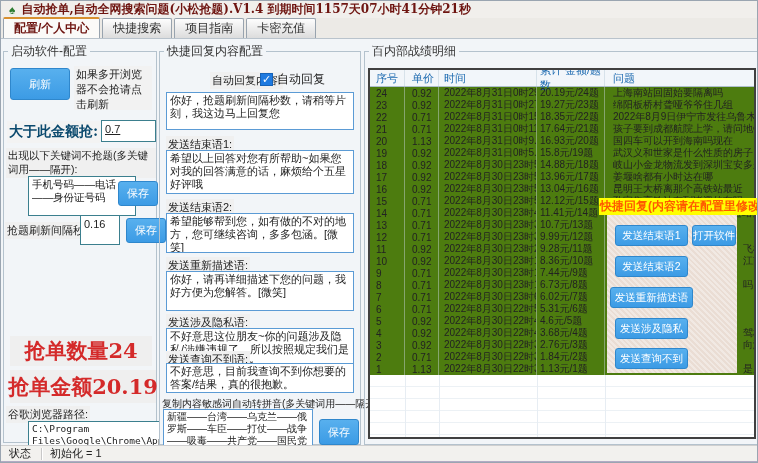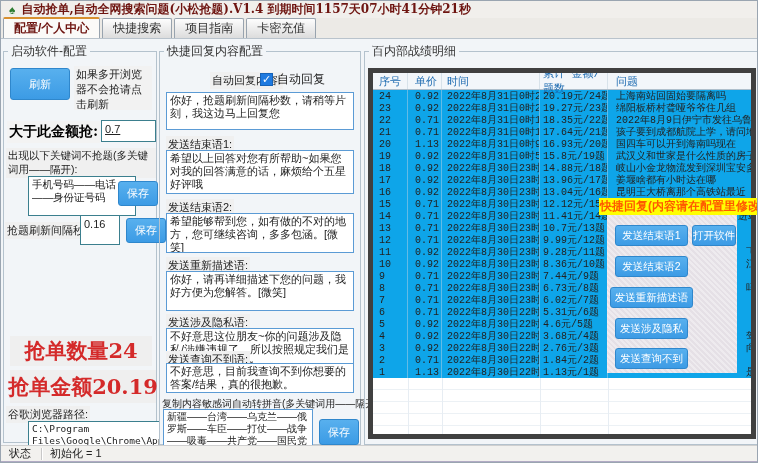--- a/index.html
+++ b/index.html
@@ -19,28 +19,28 @@
 
   fieldset { position:absolute; border:1px solid #b4c2cd; background:transparent; }
   legend { font-size:12px; color:#333; padding:0 3px; margin-left:4px; white-space:nowrap; }
 
   .btn-blue { position:absolute; background:linear-gradient(#58b0ee,#3c9be5); color:#fff; border:1px solid #2f87cc; border-radius:3px; font-size:11px; display:flex; align-items:center; justify-content:center; cursor:pointer; white-space:nowrap; }
   .mini-label { position:absolute; background:#f0f0f0; color:#222; font-size:11px; padding:1px 2px; white-space:nowrap; }
   .ta { position:absolute; border:1px solid #5b9bd5; background:#fff; font-size:11px; line-height:13px; padding:1px 3px; overflow:hidden; color:#222; }
   .ta-teal { border-color:#3b7f8e;margin-left:22px; }
 
   .red-big { position:absolute; background:#efefef; color:#d42a2a; font-family:"DejaVu Serif","Liberation Serif",serif; font-weight:bold; font-size:21px; display:flex; align-items:center; justify-content:center; white-space:nowrap; }
-  .red-label { position:absolute; color:#000000; font-family:"DejaVu Serif","Liberation Serif",serif; font-weight:bold; font-size:14px; background:#f3f3f3; padding:2px 2px; white-space:nowrap; }
+  .red-label { position:absolute; color:#0c4a6e; font-family:"DejaVu Serif","Liberation Serif",serif; font-weight:bold; font-size:14px; background:#f3f3f3; padding:2px 2px; white-space:nowrap; }
   .input { position:absolute; border:1px solid #3b7f8e; background:#fff; font-size:11px; padding:2px 3px; color:#222; }
 
   .checkbox { display:inline-flex; width:13px; height:13px; background:#1f7ae0; border:1px solid #1663b8; color:#fff; font-size:11px; line-height:11px; align-items:center; justify-content:center; margin-right:4px; }
   .cb-row { position:absolute; display:flex; align-items:center; font-size:12px; color:#222; }
 
   
-  .tbl { position:absolute; left:3px; top:8px; right:2px; bottom:5px; background:#0ea5e9; border:5px solid #404040; overflow:hidden;font-family:Liberation Mono, monospace; }
+  .tbl { position:absolute; left:3px; top:8px; right:2px; bottom:5px; background:#4d7c0f; border:2px solid #404040; overflow:hidden; }
   .tbl-head { display:flex; height:17px; background:#f2f6fa; border-bottom:1px solid #aebfcc; font-size:11px; color:#1c6ab0; align-items:center; }
   .tbl-head .c { border-right:1px solid #d7e2ea; height:100%; display:flex; align-items:center; }
   .row { display:flex; height:12px; font-size:10px; color:#222; align-items:center; white-space:nowrap; }
   .row .c { height:100%; border-right:1px solid rgba(205,216,226,0.45); overflow:hidden; display:flex; align-items:center; }
   .c1{width:35px; padding-left:6px;} .c2{width:34px; padding-left:7px;} .c3{width:98px; padding-left:5px;}
   .c4{width:68px; padding-left:3px;} .c5{flex:1; padding-left:8px; border-right:none !important;}
   .grid-rest { position:relative; flex:1; background:repeating-linear-gradient(to bottom, #fff 0 11px, #ecf1f5 11px 12px); }
   .vline { position:absolute; top:0; bottom:0; width:1px; background:#e7edf3; }
 
   

